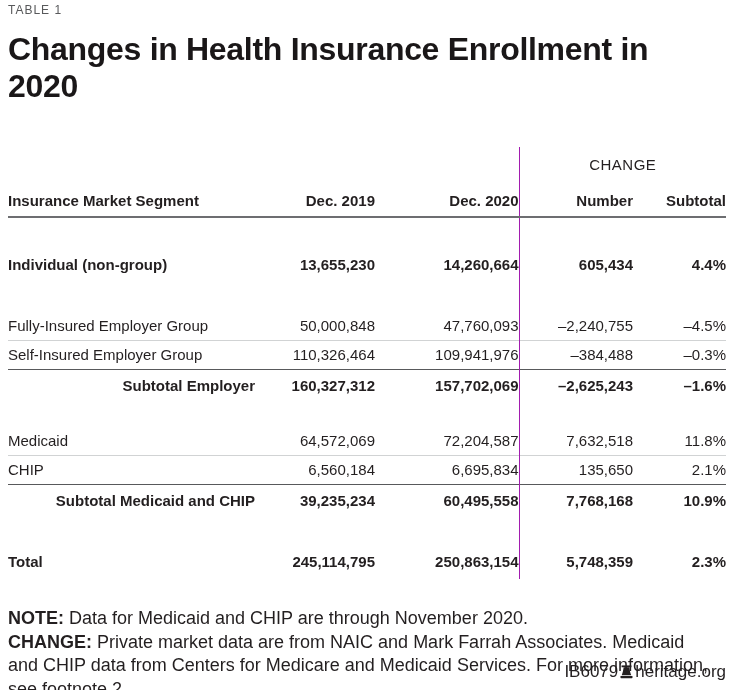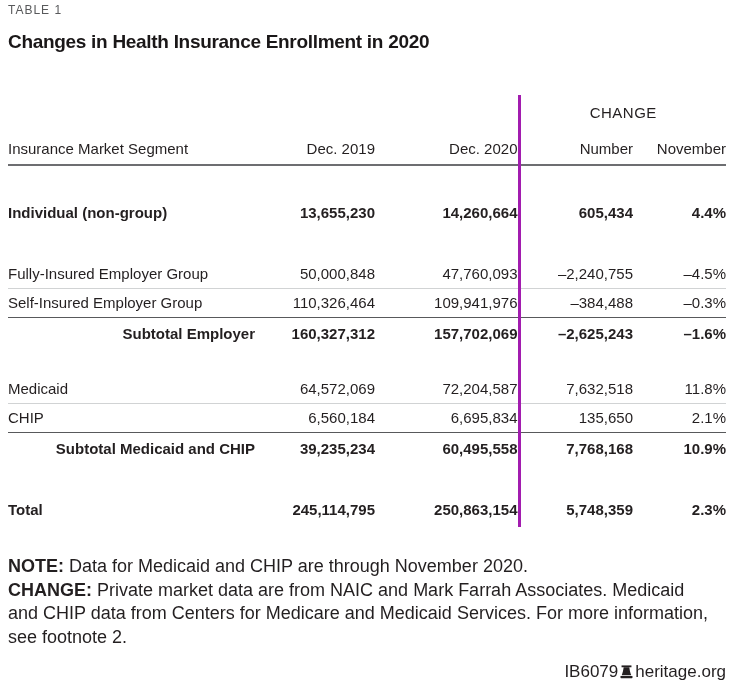--- a/index.html
+++ b/index.html
@@ -12,21 +12,21 @@
     overflow: hidden;
   }
   .page { padding: 3px 16px 0 8px; position: relative; height: 690px; }
 
   .kicker {
     font-size: 12px; letter-spacing: 1px; color: #58595b;
     font-weight: 400;
   }
   .title {
     margin-top: 14px;
-    font-size: 19px; font-weight: 700; color: #1a1718;
+    font-size: 32px; font-weight: 700; color: #1a1718;
     letter-spacing: -0.3px;
   }
 
   table.enroll {
     margin-top: 42px;
     width: 718px;
     table-layout: fixed;
     border-collapse: collapse;
     font-size: 15px;
   }
@@ -36,28 +36,28 @@
   col.c-d19  { width: 120px; }
   col.c-d20  { width: 144px; }
   col.c-num  { width: 114px; }
   col.c-pct  { width: 93px; }
 
   .num { text-align: right; font-variant-numeric: tabular-nums; }
   td.d20, th.d20 { padding-right: 14px; }
   .seg { text-align: left; }
 
   
-  .vline { border-left: 3px solid #a21caf; margin-left: 47px; }
+  .vline { border-left: 1px solid #a21caf; margin-left: 47px; }
 
   
   tr.r-change td { height: 35px; }
   .change-label { text-align: center; font-weight: 400; letter-spacing: 0.5px; }
   tr.r-cols th {
     height: 35px; vertical-align: bottom; padding-bottom: 7px;
-    font-weight: 400;
+    font-weight: 700;
     border-bottom: 2px solid #6d6e71;
   }
 
   
   tr.sp1 td { height: 30px; }
   tr.sp2 td { height: 30px; }
   tr.sp3 td { height: 24px; }
   tr.sp4 td { height: 26px; }
   tr.row td { height: 29px; }
   tr.row.tall td { height: 34px; }
@@ -101,21 +101,21 @@
         <tr class="r-change">
       <td colspan="3"></td>
       <td colspan="2" class="vline change-label">CHANGE</td>
     </tr>
 
     <tr class="r-cols">
       <th class="seg">Insurance Market Segment</th>
       <th class="num">Dec. 2019</th>
       <th class="num d20">Dec. 2020</th>
       <th class="num vline">Number</th>
-      <th class="num">November</th>
+      <th class="num">Subtotal</th>
     </tr>
 
     <tr class="sp1">
       <td colspan="3"></td>
           <td class="vline"></td>
           <td></td>
     </tr>
 
     <tr class="row tall bold">
       <td class="seg">Individual (non-group)</td>

